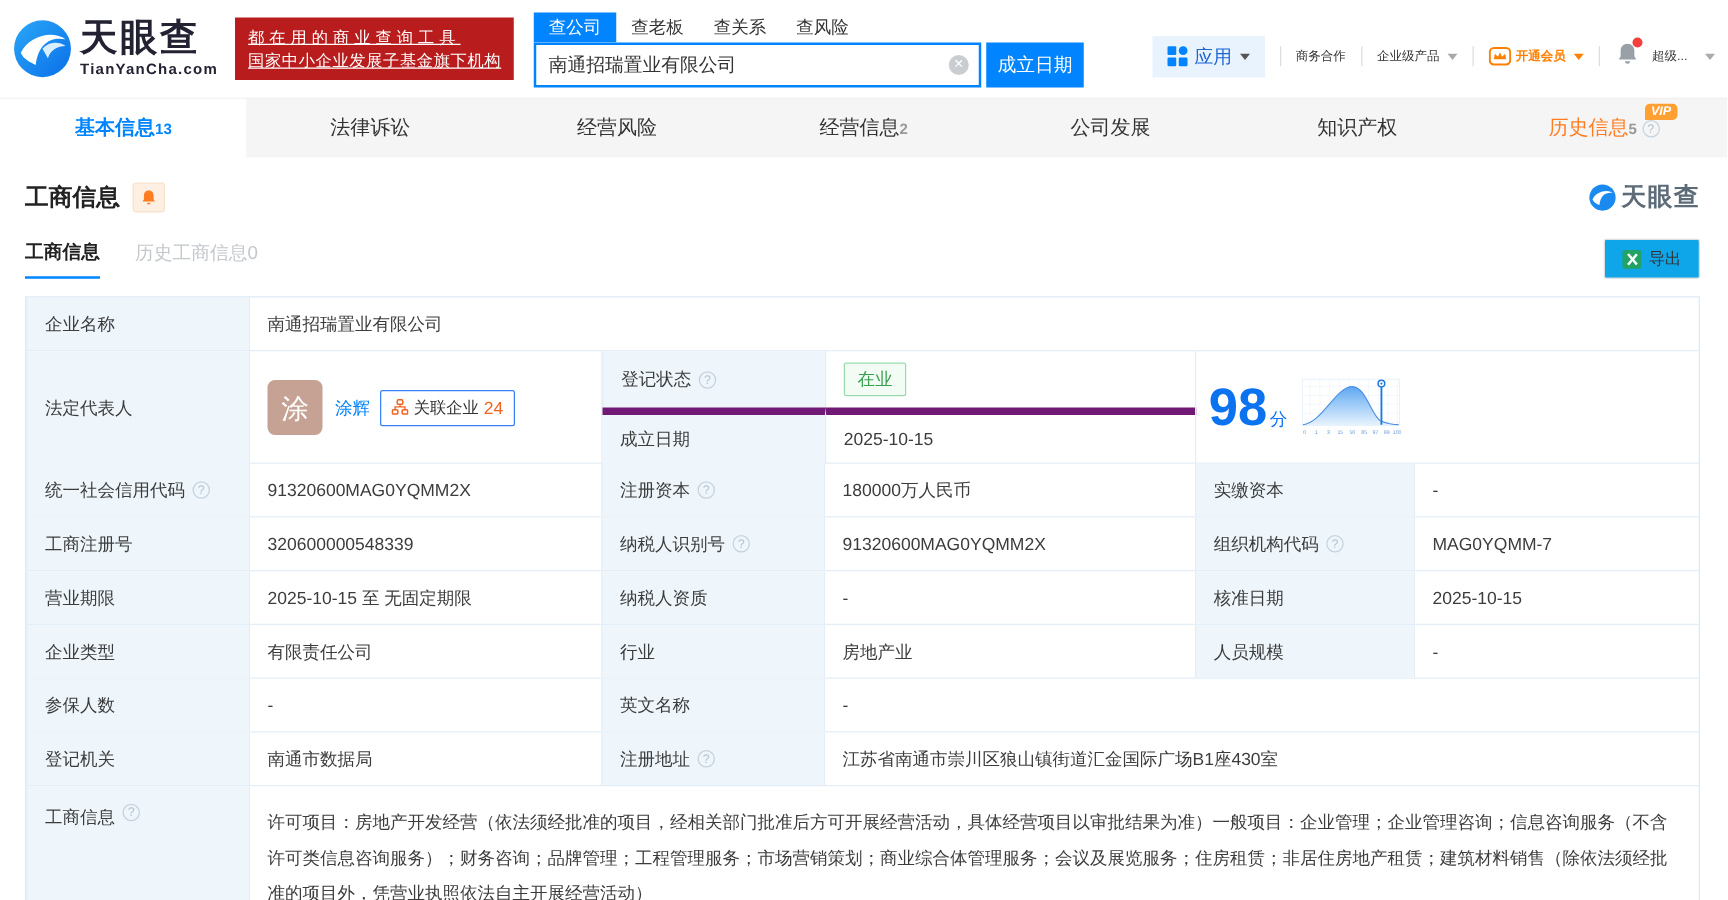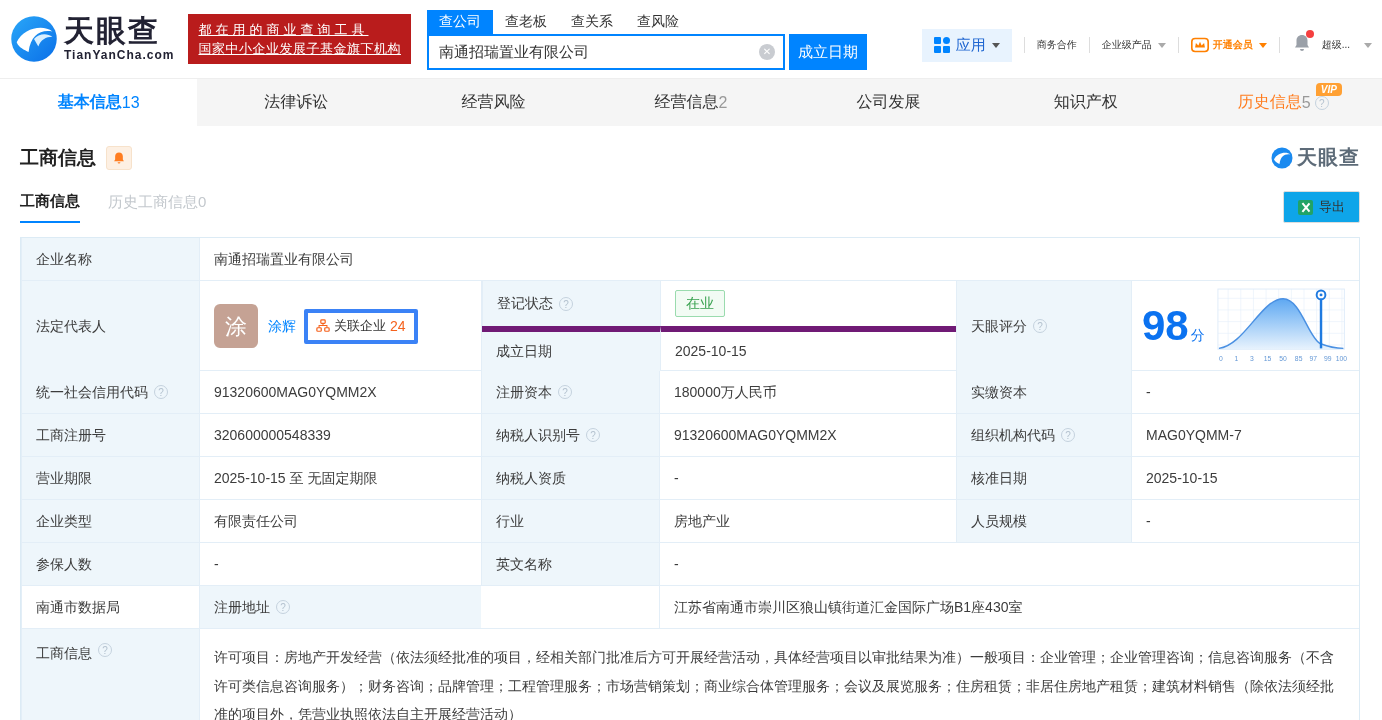--- a/index.html
+++ b/index.html
@@ -40,21 +40,21 @@
   .vip-link { color:#ff8000; font-weight:bold; }
   .crown-icon { width:18px; height:16px; margin-right:4px; }
   .bell-wrap { position:relative; cursor:pointer; margin-right:10px; }
   .bell-icon { width:20px; height:20px; }
   .red-dot { position:absolute; top:-3px; right:-2px; width:8px; height:8px; background:#f53f3f; border-radius:50%; }
 
   
   .nav-tabs { display:flex; background:#f5f5f5; height:48px; border-top:1px solid #eee; }
   .nav-tab { flex:1; display:flex; align-items:center; justify-content:center; font-size:16px; color:#333; cursor:pointer; position:relative; }
   .nav-tab.active { background:#fff; color:#0084ff; font-weight:bold; }
-  .nav-tab .cnt { font-size:16px; margin-left:0; color:#999; font-weight:normal; }
+  .nav-tab .cnt { font-size:12px; margin-left:0; color:#999; font-weight:bold; }
   .nav-tab.active .cnt { color:#0084ff; }
   .nav-tab.orange { color:#ff7d20; }
   .vip-badge { position:absolute; top:4px; right:40px; background:#ffa033; color:#fff; font-size:10px; font-weight:bold; font-style:italic; padding:1px 5px; border-radius:4px 4px 4px 0; }
 
   
   .section-head { display:flex; align-items:center; padding:18px 22px 0 20px; }
   .section-title { font-size:19px; font-weight:bold; color:#222; }
   .alarm-box { margin-left:10px; width:26px; height:24px; background:#fdf0e3; border:1px solid #f7e2cb; border-radius:3px; display:flex; align-items:center; justify-content:center; cursor:pointer; }
   .alarm-box svg { width:14px; height:14px; }
   .wm { margin-left:auto; display:flex; align-items:center; }
@@ -86,21 +86,21 @@
   .row-tall { height:90px; }
   .sub2 { grid-column:3 / 5; display:grid; grid-template-columns:178px 297px; grid-template-rows:45px 45px; border-left:1px solid #e3eef7; }
   .sub2 .cell { min-height:0; }
   .sub2 .cell:nth-child(2) { border-left:1px solid #e3eef7; }
   .sub2 .cell:nth-child(3), .sub2 .cell:nth-child(4) { border-top:6px solid #701a75; }
   .sub2 .cell:nth-child(4) { border-left:1px solid #e3eef7; }
   .sub2 .cell:nth-child(3) { border-left:none; }
 
   .avatar { width:44px; height:44px; background:#c5a294; border-radius:6px; color:#fff; font-size:22px; display:flex; align-items:center; justify-content:center; flex:none; }
   .rep-name { color:#0084ff; margin-left:10px; cursor:pointer; }
-  .rel-badge { display:flex; align-items:center; border:4px solid #3b82f6; border-radius:2px; padding:3px 8px; margin-left:8px; cursor:pointer; background:#fff; }
+  .rel-badge { display:flex; align-items:center; border:1px solid #3b82f6; border-radius:2px; padding:3px 8px; margin-left:8px; cursor:pointer; background:#fff; }
   .rel-badge svg { width:14px; height:14px; margin-right:4px; }
   .rel-badge .t { font-size:13px; color:#333; }
   .rel-badge .n { font-size:14px; color:#f5621d; margin-left:4px; }
 
   .status-badge { display:inline-block; border:1px solid #9adbae; background:#f2fbf4; color:#38a14f; font-size:14px; padding:2px 10px; border-radius:2px; }
 
   .score-cell { padding:6px 10px; }
   .score-num { font-size:42px; font-weight:bold; color:#0b72f0; line-height:1; }
   .score-unit { font-size:14px; color:#0b72f0; margin:18px 8px 0 2px; }
   .score-chart { margin-left:2px; }
@@ -275,24 +275,20 @@
     <div class="sub2">
       <div class="cell lbl">
         <span>登记状态</span>
         <span class="help"></span>
       </div>
       <div class="cell">
         <span class="status-badge">在业</span>
       </div>
       <div class="cell lbl">成立日期</div>
       <div class="cell">2025-10-15</div>
-    </div>
-    <div class="cell lbl">
-      <span>天眼评分</span>
-      <span class="help"></span>
     </div>
     <div class="cell score-cell">
       <span class="score-num">98</span>
       <span class="score-unit">分</span>
       <svg class="score-chart" width="140" height="82" viewBox="0 0 136 82">
         <defs>
           <linearGradient id="curveFill" x1="0" y1="0" x2="0" y2="1">
             <stop offset="0" stop-color="#5ea8f2"></stop>
               <stop offset="1" stop-color="#e8f3fd"></stop>
           </linearGradient>
@@ -370,20 +366,21 @@
   </div>
 
   <div class="brow">
     <div class="cell lbl">参保人数</div>
     <div class="cell">-</div>
     <div class="cell lbl">英文名称</div>
     <div class="cell span-right">-</div>
   </div>
 
   <div class="brow">
+    <div class="cell lbl">登记机关</div>
     <div class="cell">南通市数据局</div>
     <div class="cell lbl">
         <span>注册地址</span>
         <span class="help"></span>
       </div>
     <div class="cell span-right">江苏省南通市崇川区狼山镇街道汇金国际广场B1座430室</div>
   </div>
 
   <div class="brow scope-row">
     <div class="cell lbl">

